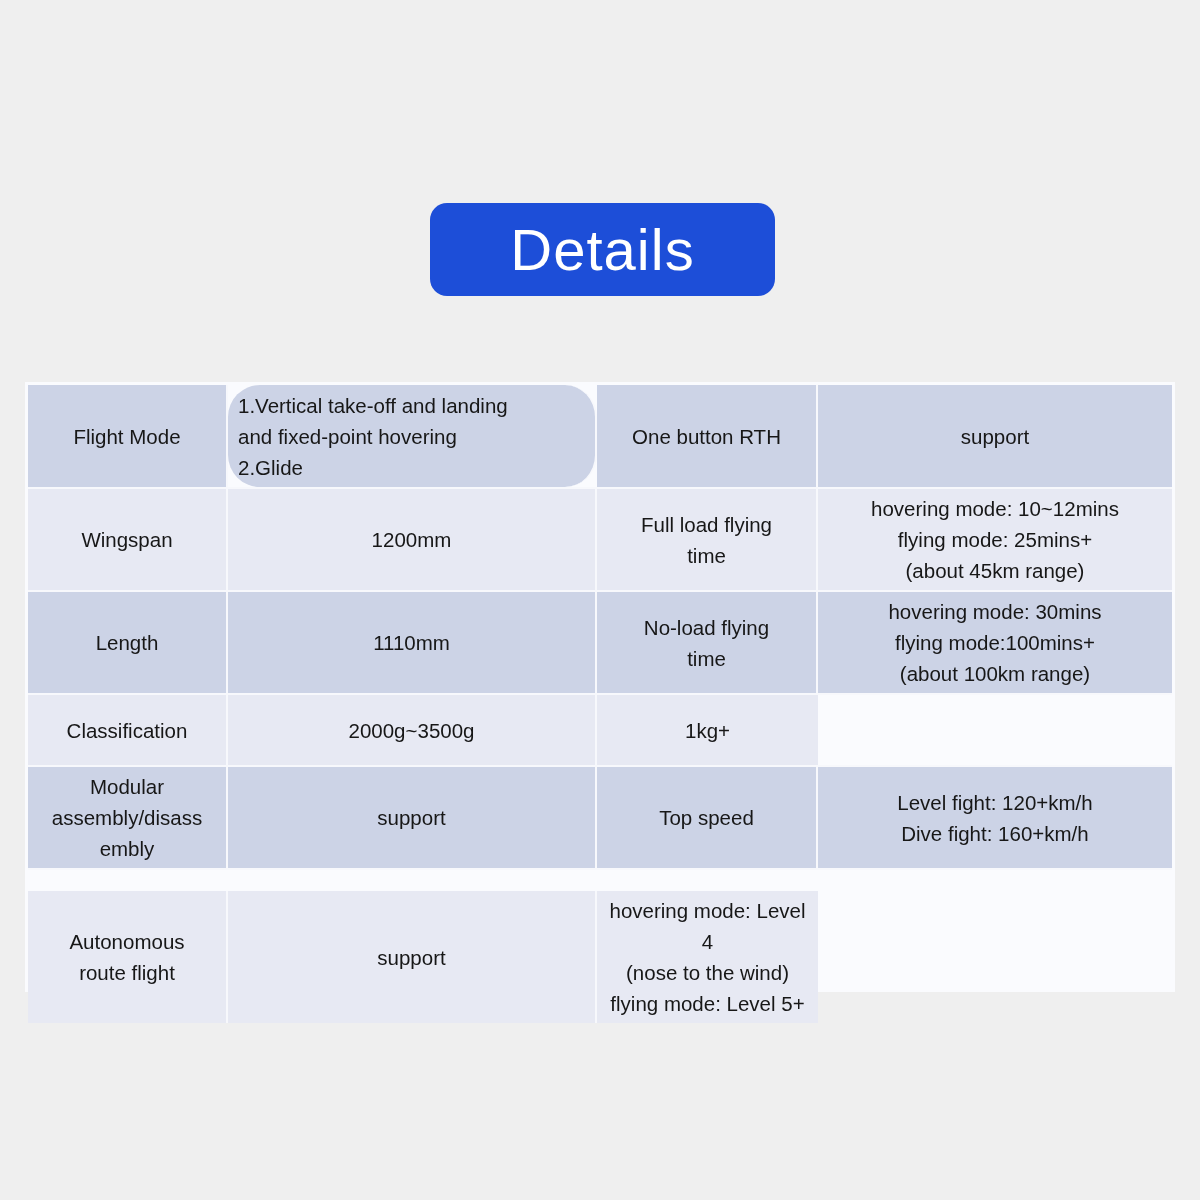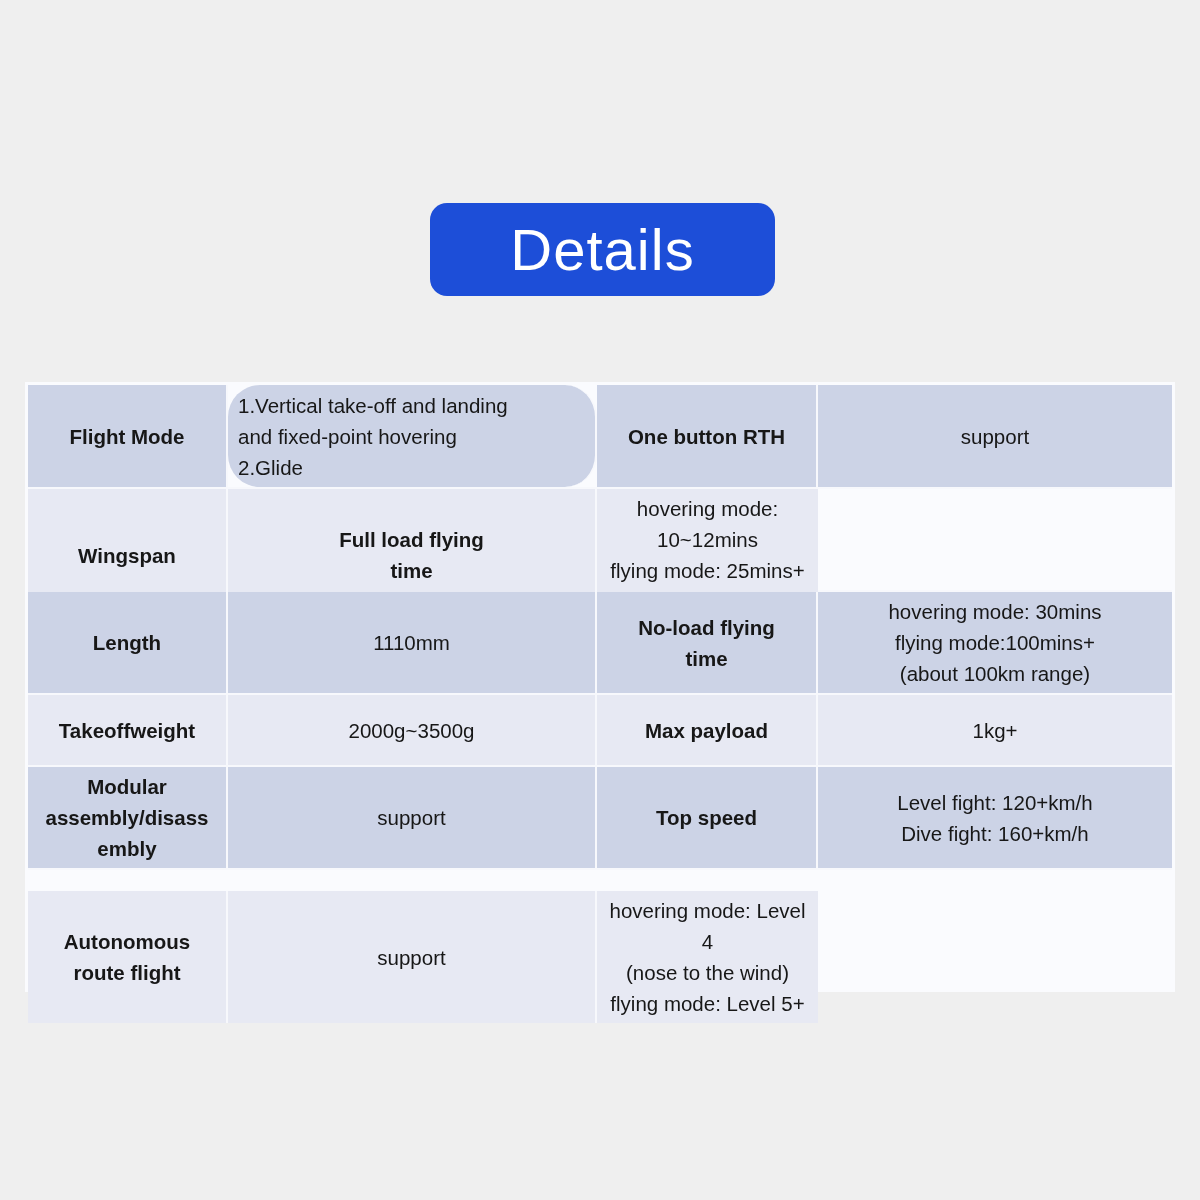--- a/index.html
+++ b/index.html
@@ -56,21 +56,21 @@
     text-align:center;
     white-space:pre-line;
     font-size:20.5px;
     line-height:31px;
     color:#171717;
     border-right:2px solid #f7f8fc;
     box-sizing:border-box;
     padding:4px 8px;
   }
   .cell:last-child{border-right:none;}
-  .cell.label{font-weight:bold;}
+  .cell.label{font-weight:normal;}
   .cell.left{justify-content:flex-start;text-align:left;padding-left:10px;border-radius:32px;}
 </style>
 </head>
 <body>
 
 <div class="canvas">
 
   <div class="details-badge">
     <span class="title">Details</span>
   </div>
@@ -79,39 +79,39 @@
       <div class="spec-row dark">
         <div class="cell label">Flight Mode</div>
         <div class="cell left">1.Vertical take-off and landing
 and fixed-point hovering
 2.Glide</div>
         <div class="cell label">One button RTH</div>
         <div class="cell">support</div>
       </div>
       <div class="spec-row light">
         <div class="cell label">Wingspan</div>
+        <div class="cell">1200mm</div>
         <div class="cell label">Full load flying
 time</div>
         <div class="cell">hovering mode: 10~12mins
 flying mode: 25mins+
 (about 45km range)</div>
       </div>
       <div class="spec-row dark">
         <div class="cell label">Length</div>
         <div class="cell">1110mm</div>
         <div class="cell label">No-load flying
 time</div>
         <div class="cell">hovering mode: 30mins
 flying mode:100mins+
 (about 100km range)</div>
       </div>
       <div class="spec-row light">
-        <div class="cell label">Takeoffweight</div>
+        <div class="cell label">Classification</div>
         <div class="cell">2000g~3500g</div>
-        <div class="cell label">Max payload</div>
         <div class="cell">1kg+</div>
       </div>
       <div class="spec-row dark">
         <div class="cell label">Modular
 assembly/disass
 embly</div>
         <div class="cell">support</div>
         <div class="cell label">Top speed</div>
         <div class="cell">Level fight: 120+km/h
 Dive fight: 160+km/h</div>

